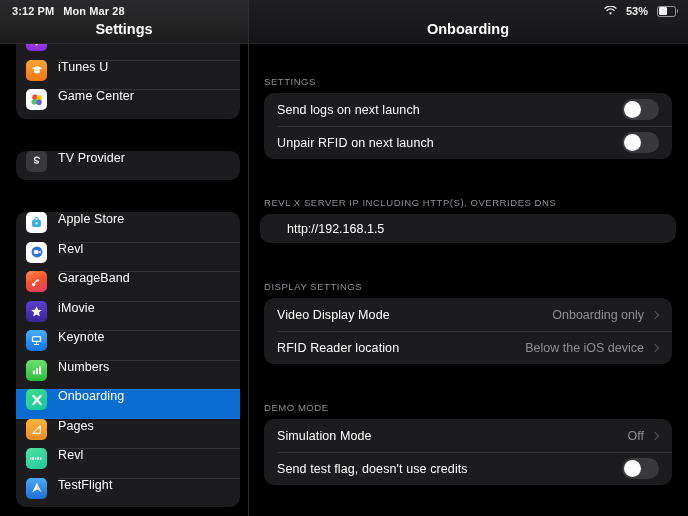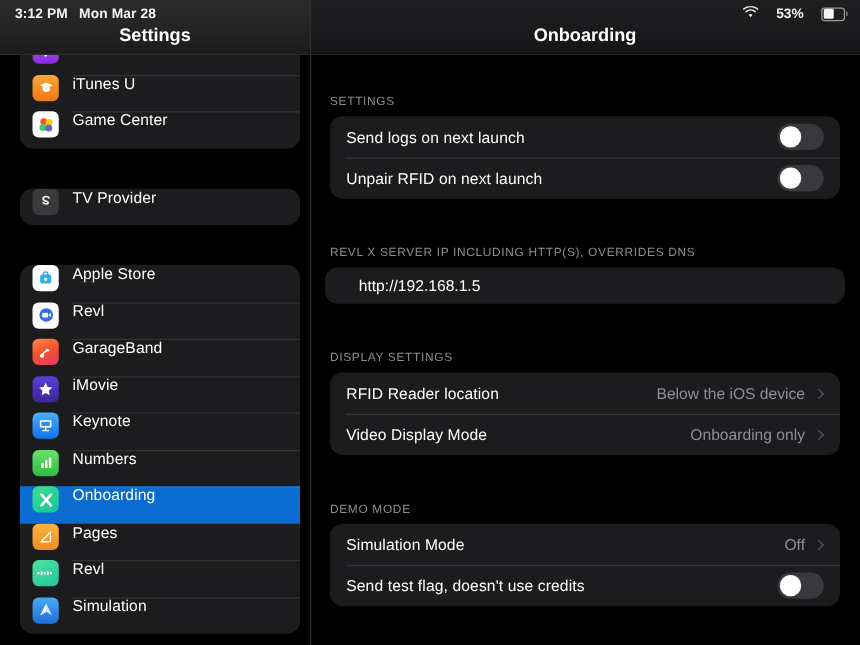--- a/index.html
+++ b/index.html
@@ -17,21 +17,21 @@
     position: absolute; top: 0; left: 0; width: 688px; height: 22px;
     display: flex; align-items: center; z-index: 40;
     pointer-events: none;
   }
   .sb-left { display: flex; align-items: center; gap: 9px; padding-left: 12px; }
   .sb-time, .sb-date {
     font-size: 11px; font-weight: bold; color: #f2f2f2; letter-spacing: 0.1px;
   }
   .sb-right {
     position: absolute; right: 9px; top: 0; height: 22px;
-    display: flex; align-items: center; gap: 14px;
+    display: flex; align-items: center; gap: 9px;
   }
   .sb-batt-pct { font-size: 11px; font-weight: bold; color: #f2f2f2; }
   .wifi-icon { display: block; }
   .batt { position: relative; width: 22px; height: 11px; }
   .batt-body {
     position: absolute; left: 0; top: 0; width: 19px; height: 11px;
     border: 1px solid rgba(255,255,255,.55); border-radius: 2.6px;
   }
   .batt-fill {
     position: absolute; left: 1.5px; top: 1.5px; height: 8px; width: 9px;
@@ -318,21 +318,21 @@
           <span class="row-label">Revl</span>
         </div>
 
         <div class="row">
           <div class="appicon ic-testflight">
             <svg width="16" height="16" viewBox="0 0 24 24" aria-hidden="true">
               <path d="M12 4.2l7 14.2-7-4.4-7 4.4z" fill="#cfe6fb"></path>
               <path d="M12 4.2v9.8l-7 4.4z" fill="#ffffff"></path>
             </svg>
           </div>
-          <span class="row-label">Simulation</span>
+          <span class="row-label">TestFlight</span>
         </div>
 
       </div>
       <div style="height:20px"></div>
     </div>
 
     <div class="side-header">
       <span class="side-title">Settings</span>
     </div>
   </div>
@@ -374,30 +374,30 @@
       <div class="sec-head">REVL X SERVER IP INCLUDING HTTP(S), OVERRIDES DNS</div>
       <div class="field">
         <span class="field-value">http://192.168.1.5</span>
       </div>
 
       <div class="spacer-38"></div>
 
       <div class="sec-head">DISPLAY SETTINGS</div>
       <div class="card">
         <div class="drow">
+          <span class="drow-label">Video Display Mode</span>
+          <div class="drow-right">
+            <span class="drow-value">Onboarding only</span>
+            <span class="chev"></span>
+          </div>
+        </div>
+        <div class="drow">
           <span class="drow-label">RFID Reader location</span>
           <div class="drow-right">
             <span class="drow-value">Below the iOS device</span>
-            <span class="chev"></span>
-          </div>
-        </div>
-        <div class="drow">
-          <span class="drow-label">Video Display Mode</span>
-          <div class="drow-right">
-            <span class="drow-value">Onboarding only</span>
             <span class="chev"></span>
           </div>
         </div>
       </div>
 
       <div class="spacer-38"></div>
 
       <div class="sec-head">DEMO MODE</div>
       <div class="card">
         <div class="drow">

